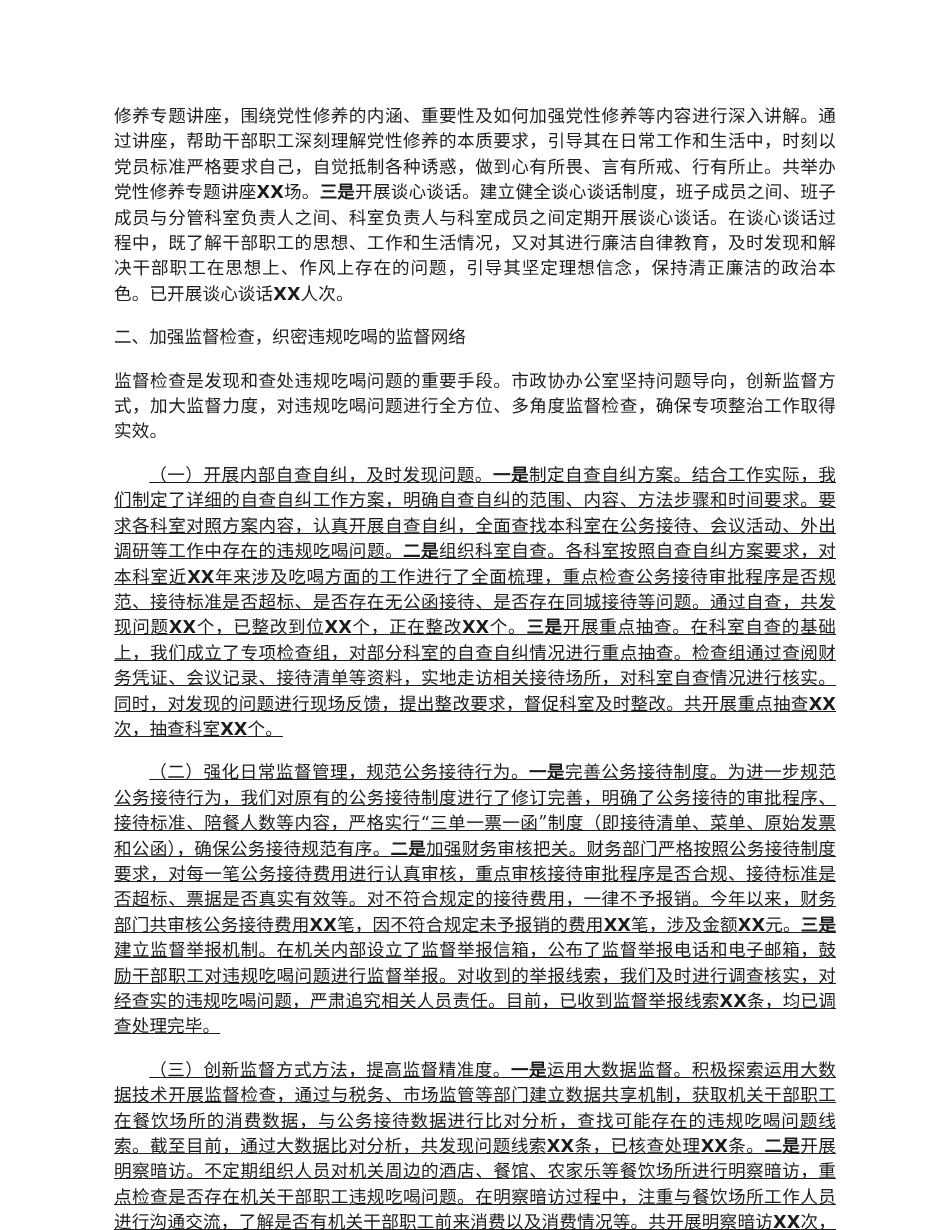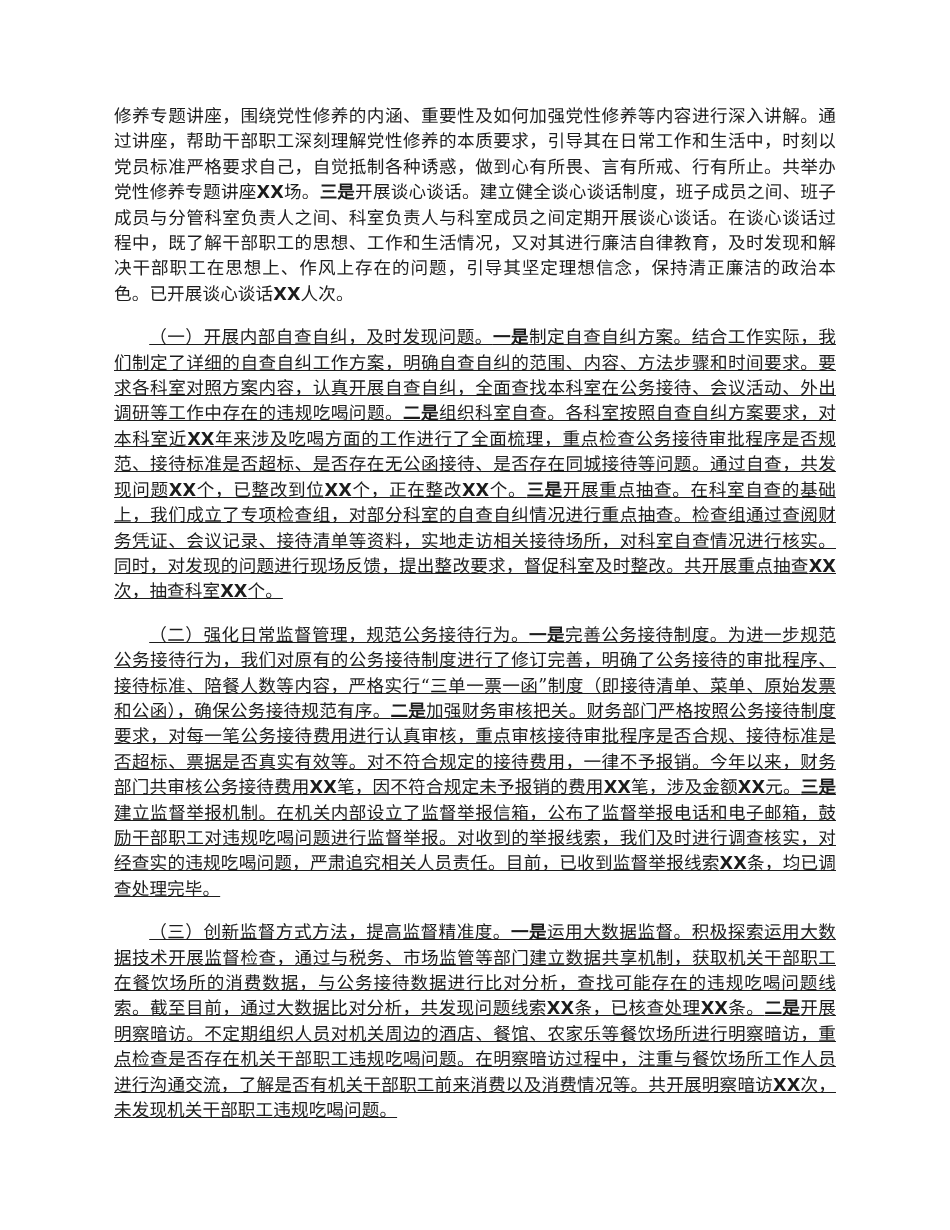--- a/index.html
+++ b/index.html
@@ -69,17 +69,19 @@
     font-weight: 700;
     font-family: "DejaVu Sans", "Liberation Sans", sans-serif;
   }
 </style>
 </head>
 <body>
 
 <div class="page">
   <div class="doc-body" id="doc-body">
       <p class="para"><span>修养专题讲座，围绕党性修养的内涵、重要性及如何加强党性修养等内容进行深入讲解。通过讲座，帮助干部职工深刻理解党性修养的本质要求，引导其在日常工作和生活中，时刻以党员标准严格要求自己，自觉抵制各种诱惑，做到心有所畏、言有所戒、行有所止。共举办党性修养专题讲座</span><span class="num">XX</span><span>场。</span><span class="b">三是</span><span>开展谈心谈话。建立健全谈心谈话制度，班子成员之间、班子成员与分管科室负责人之间、科室负责人与科室成员之间定期开展谈心谈话。在谈心谈话过程中，既了解干部职工的思想、工作和生活情况，又对其进行廉洁自律教育，及时发现和解决干部职工在思想上、作风上存在的问题，引导其坚定理想信念，保持清正廉洁的政治本色。已开展谈心谈话</span><span class="num">XX</span><span>人次。</span></p>
+      <p class="heading"><span>二、加强监督检查，织密违规吃喝的监督网络</span></p>
+      <p class="para"><span>监督检查是发现和查处违规吃喝问题的重要手段。市政协办公室坚持问题导向，创新监督方式，加大监督力度，对违规吃喝问题进行全方位、多角度监督检查，确保专项整治工作取得实效。</span></p>
       <p class="para indent"><span>（一）开展内部自查自纠，及时发现问题。</span><span class="b">一是</span><span>制定自查自纠方案。结合工作实际，我们制定了详细的自查自纠工作方案，明确自查自纠的范围、内容、方法步骤和时间要求。要求各科室对照方案内容，认真开展自查自纠，全面查找本科室在公务接待、会议活动、外出调研等工作中存在的违规吃喝问题。</span><span class="b">二是</span><span>组织科室自查。各科室按照自查自纠方案要求，对本科室近</span><span class="num">XX</span><span>年来涉及吃喝方面的工作进行了全面梳理，重点检查公务接待审批程序是否规范、接待标准是否超标、是否存在无公函接待、是否存在同城接待等问题。通过自查，共发现问题</span><span class="num">XX</span><span>个，已整改到位</span><span class="num">XX</span><span>个，正在整改</span><span class="num">XX</span><span>个。</span><span class="b">三是</span><span>开展重点抽查。在科室自查的基础上，我们成立了专项检查组，对部分科室的自查自纠情况进行重点抽查。检查组通过查阅财务凭证、会议记录、接待清单等资料，实地走访相关接待场所，对科室自查情况进行核实。同时，对发现的问题进行现场反馈，提出整改要求，督促科室及时整改。共开展重点抽查</span><span class="num">XX</span><span>次，抽查科室</span><span class="num">XX</span><span>个。</span></p>
       <p class="para indent"><span>（二）强化日常监督管理，规范公务接待行为。</span><span class="b">一是</span><span>完善公务接待制度。为进一步规范公务接待行为，我们对原有的公务接待制度进行了修订完善，明确了公务接待的审批程序、接待标准、陪餐人数等内容，严格实行“三单一票一函”制度（即接待清单、菜单、原始发票和公函），确保公务接待规范有序。</span><span class="b">二是</span><span>加强财务审核把关。财务部门严格按照公务接待制度要求，对每一笔公务接待费用进行认真审核，重点审核接待审批程序是否合规、接待标准是否超标、票据是否真实有效等。对不符合规定的接待费用，一律不予报销。今年以来，财务部门共审核公务接待费用</span><span class="num">XX</span><span>笔，因不符合规定未予报销的费用</span><span class="num">XX</span><span>笔，涉及金额</span><span class="num">XX</span><span>元。</span><span class="b">三是</span><span>建立监督举报机制。在机关内部设立了监督举报信箱，公布了监督举报电话和电子邮箱，鼓励干部职工对违规吃喝问题进行监督举报。对收到的举报线索，我们及时进行调查核实，对经查实的违规吃喝问题，严肃追究相关人员责任。目前，已收到监督举报线索</span><span class="num">XX</span><span>条，均已调查处理完毕。</span></p>
       <p class="para indent"><span>（三）创新监督方式方法，提高监督精准度。</span><span class="b">一是</span><span>运用大数据监督。积极探索运用大数据技术开展监督检查，通过与税务、市场监管等部门建立数据共享机制，获取机关干部职工在餐饮场所的消费数据，与公务接待数据进行比对分析，查找可能存在的违规吃喝问题线索。截至目前，通过大数据比对分析，共发现问题线索</span><span class="num">XX</span><span>条，已核查处理</span><span class="num">XX</span><span>条。</span><span class="b">二是</span><span>开展明察暗访。不定期组织人员对机关周边的酒店、餐馆、农家乐等餐饮场所进行明察暗访，重点检查是否存在机关干部职工违规吃喝问题。在明察暗访过程中，注重与餐饮场所工作人员进行沟通交流，了解是否有机关干部职工前来消费以及消费情况等。共开展明察暗访</span><span class="num">XX</span><span>次，未发现机关干部职工违规吃喝问题。</span></p>
     </div>
 </div>
 
 </body></html>

